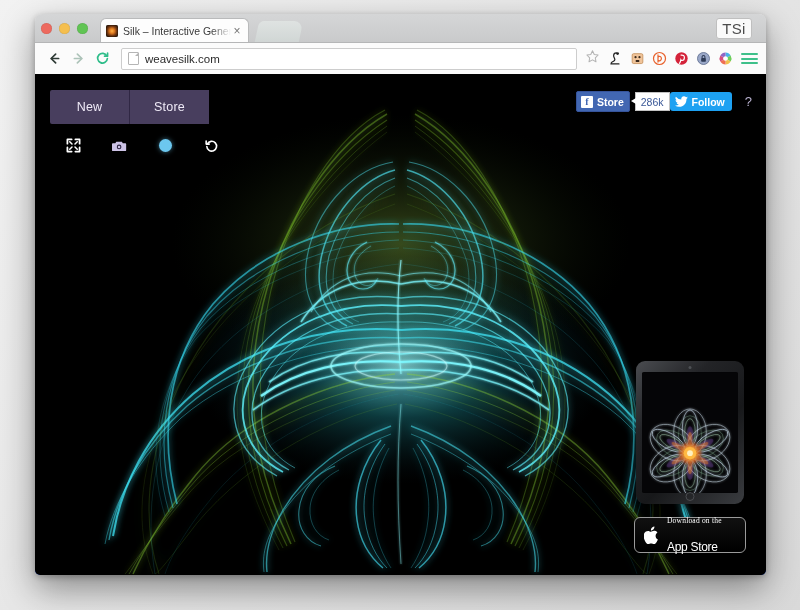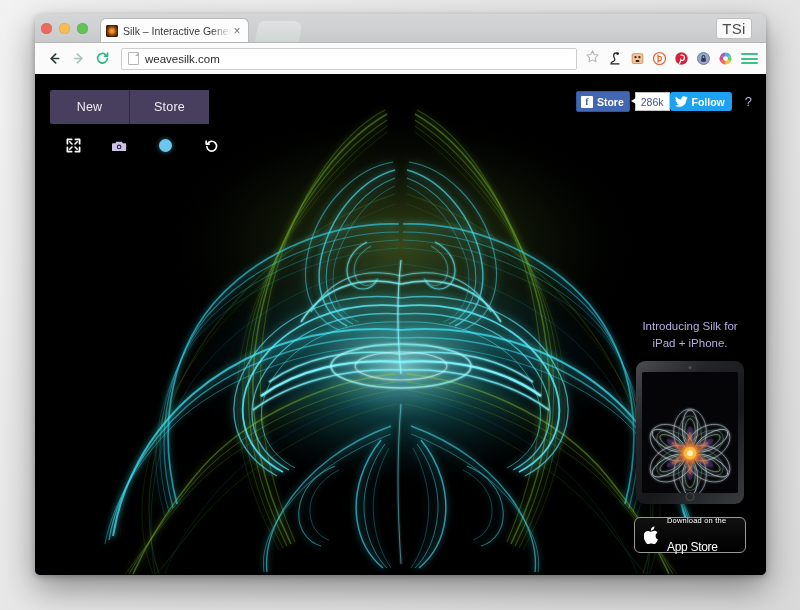--- a/index.html
+++ b/index.html
@@ -139,21 +139,21 @@
   #ipad-cam{position:absolute;top:5px;left:50%;transform:translateX(-50%);width:3px;height:3px;border-radius:50%;background:#4e5155;}
   #ipad-home{position:absolute;bottom:3px;left:50%;transform:translateX(-50%);width:7px;height:7px;border-radius:50%;border:1px solid #4a4c50;}
   #ipad-screen{width:100%;height:100%;background:#050507;border-radius:2px;overflow:hidden;}
   #appstore-badge{
     margin:13px auto 0;width:112px;height:36px;border-radius:6px;
     background:linear-gradient(#111,#000);border:1px solid #9a9a9a;
     display:flex;align-items:center;padding-left:9px;box-sizing:border-box;
   }
   #apple-logo{margin-right:7px;display:flex;}
   #appstore-lines{display:flex;flex-direction:column;line-height:1;}
-  #appstore-small{color:#fff;font-size:7.5px;letter-spacing:.2px;margin-bottom:17px;}
+  #appstore-small{color:#fff;font-size:7.5px;letter-spacing:.2px;margin-bottom:17px;font-family:Liberation Serif, serif;}
   #appstore-big{color:#fff;font-size:12px;letter-spacing:-.3px;}
 </style>
 </head>
 <body>
 
 <div id="browser-window">
 
   <div id="tab-strip">
     <div class="lights">
       <span class="light l-red"></span>
@@ -444,24 +444,20 @@
             <path d="M16 1.6a6.4 6.4 0 0 1-1.9.5A3.3 3.3 0 0 0 15.5.3a6.6 6.6 0 0 1-2.1.8A3.28 3.28 0 0 0 7.8 4.1 9.3 9.3 0 0 1 1.1.6a3.28 3.28 0 0 0 1 4.4 3.2 3.2 0 0 1-1.5-.4 3.28 3.28 0 0 0 2.6 3.2 3.3 3.3 0 0 1-1.5.06 3.29 3.29 0 0 0 3.1 2.3A6.6 6.6 0 0 1 0 11.5a9.3 9.3 0 0 0 5 1.5c6 0 9.3-5 9.1-9.5A6.6 6.6 0 0 0 16 1.6z" fill="#ffffff"></path>
           </svg>
         </span>
         <span id="tw-label">Follow</span>
       </div>
 
       <span id="help-link">?</span>
     </div>
 
     <div id="promo">
-      <div id="promo-text">
-        <div>Introducing Silk for</div>
-        <div>iPad + iPhone.</div>
-      </div>
 
       <div id="ipad-frame">
         <span id="ipad-cam"></span>
         <div id="ipad-screen">
           <svg viewBox="0 0 100 125" width="100%" height="100%">
             <defs>
               <filter id="mg" x="-60%" y="-60%" width="220%" height="220%">
                 <feGaussianBlur stdDeviation="1.1" result="b"></feGaussianBlur>
                 <feMerge>
                     <feMergeNode in="b"></feMergeNode>

